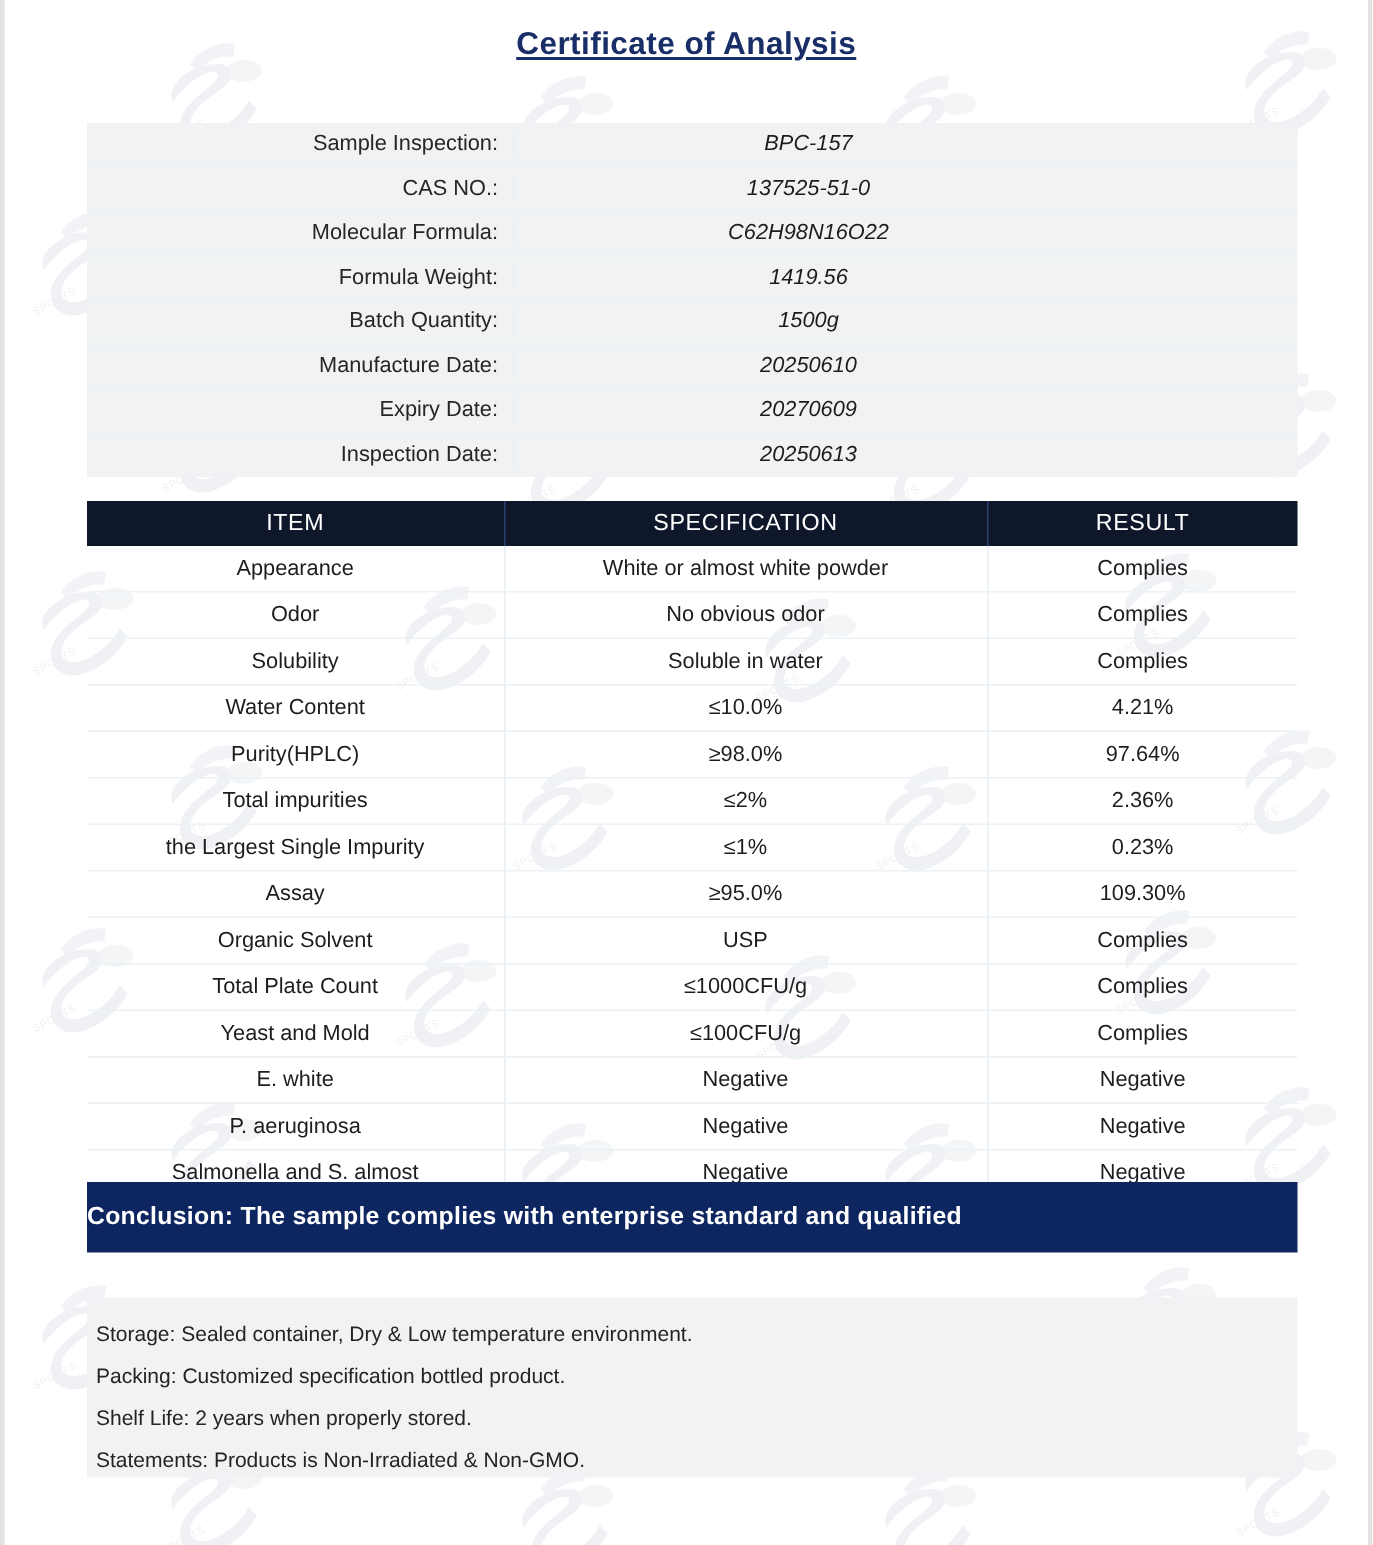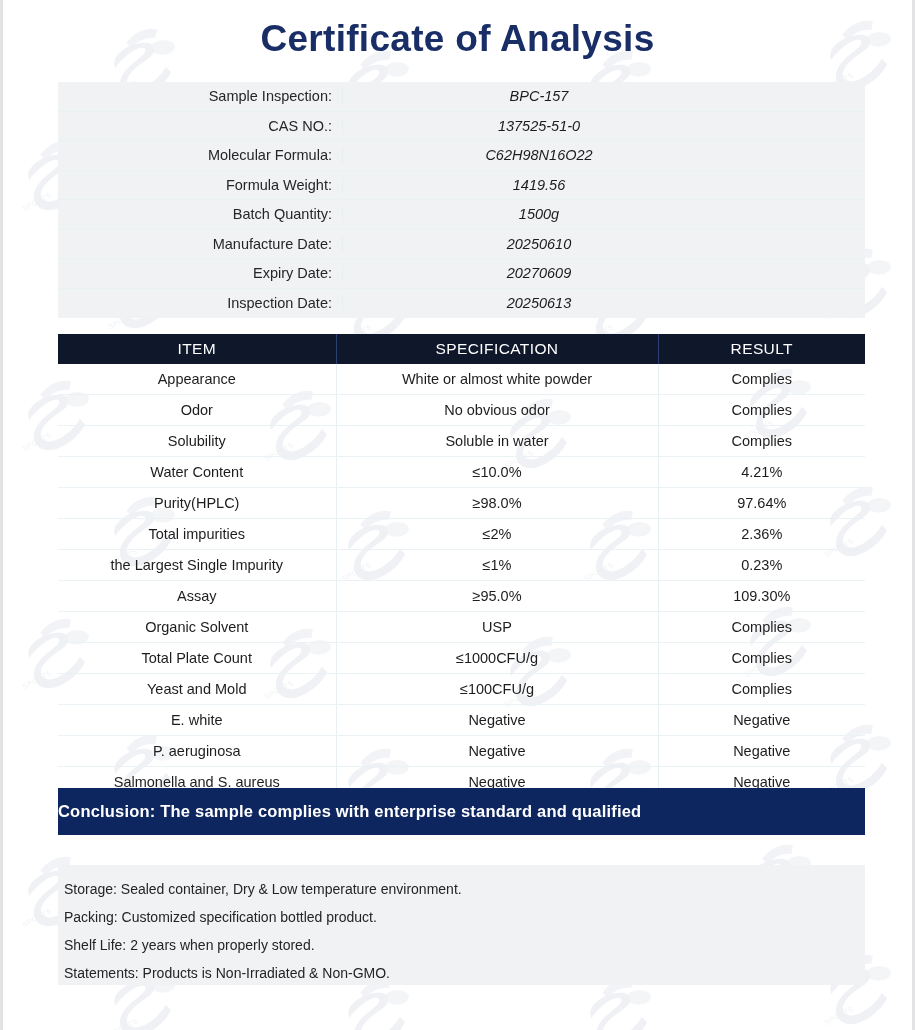--- a/index.html
+++ b/index.html
@@ -45,25 +45,26 @@
     white-space: nowrap;
   }
 
   
   .title {
     position: absolute;
     top: 18px;
     left: 0;
     width: 100%;
     text-align: center;
-    font-size: 37px;
+    font-size: 21px;
     font-weight: bold;
     color: #192e66;
     letter-spacing: .3px;
     z-index: 10;
+    text-decoration: underline;
   }
 
   
   .info-box {
     position: absolute;
     left: 55px;
     top: 82px;
     width: 807px;
     background: #f1f2f3;
     z-index: 10;
@@ -647,21 +648,21 @@
           <td>E. white</td>
           <td>Negative</td>
           <td>Negative</td>
         </tr>
         <tr>
           <td>P. aeruginosa</td>
           <td>Negative</td>
           <td>Negative</td>
         </tr>
         <tr>
-          <td>Salmonella and S. aureus</td>
+          <td>Salmonella and S. almost</td>
           <td>Negative</td>
           <td>Negative</td>
         </tr>
         <tr>
           <td>Bacterial Endotoxin</td>
           <td>≤0.5EU/mg</td>
           <td>Complies</td>
         </tr>
       </tbody>
   </table>

